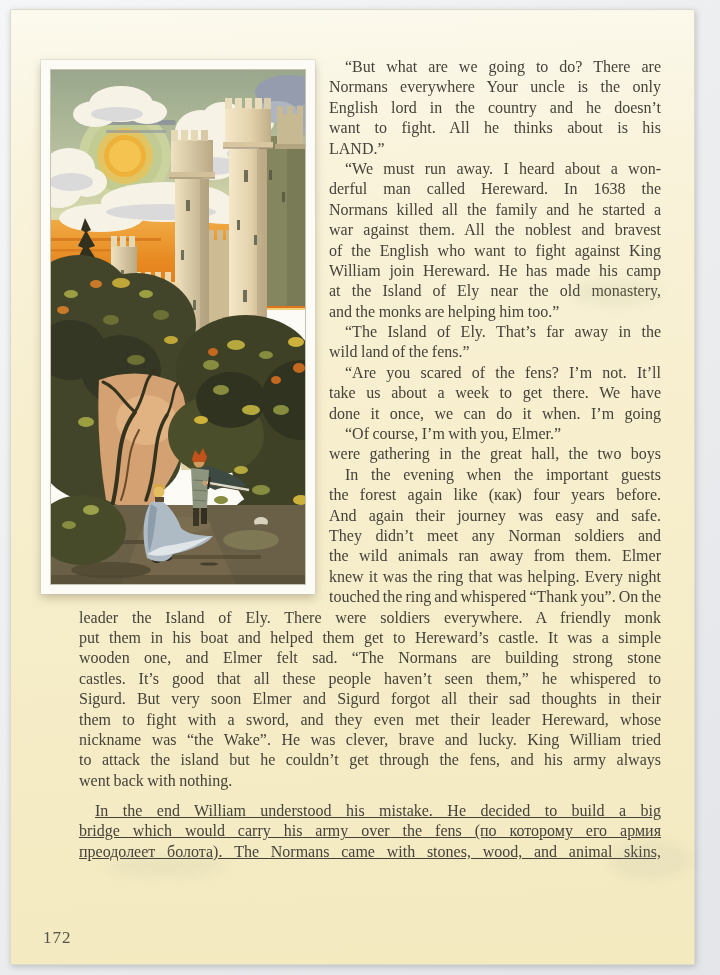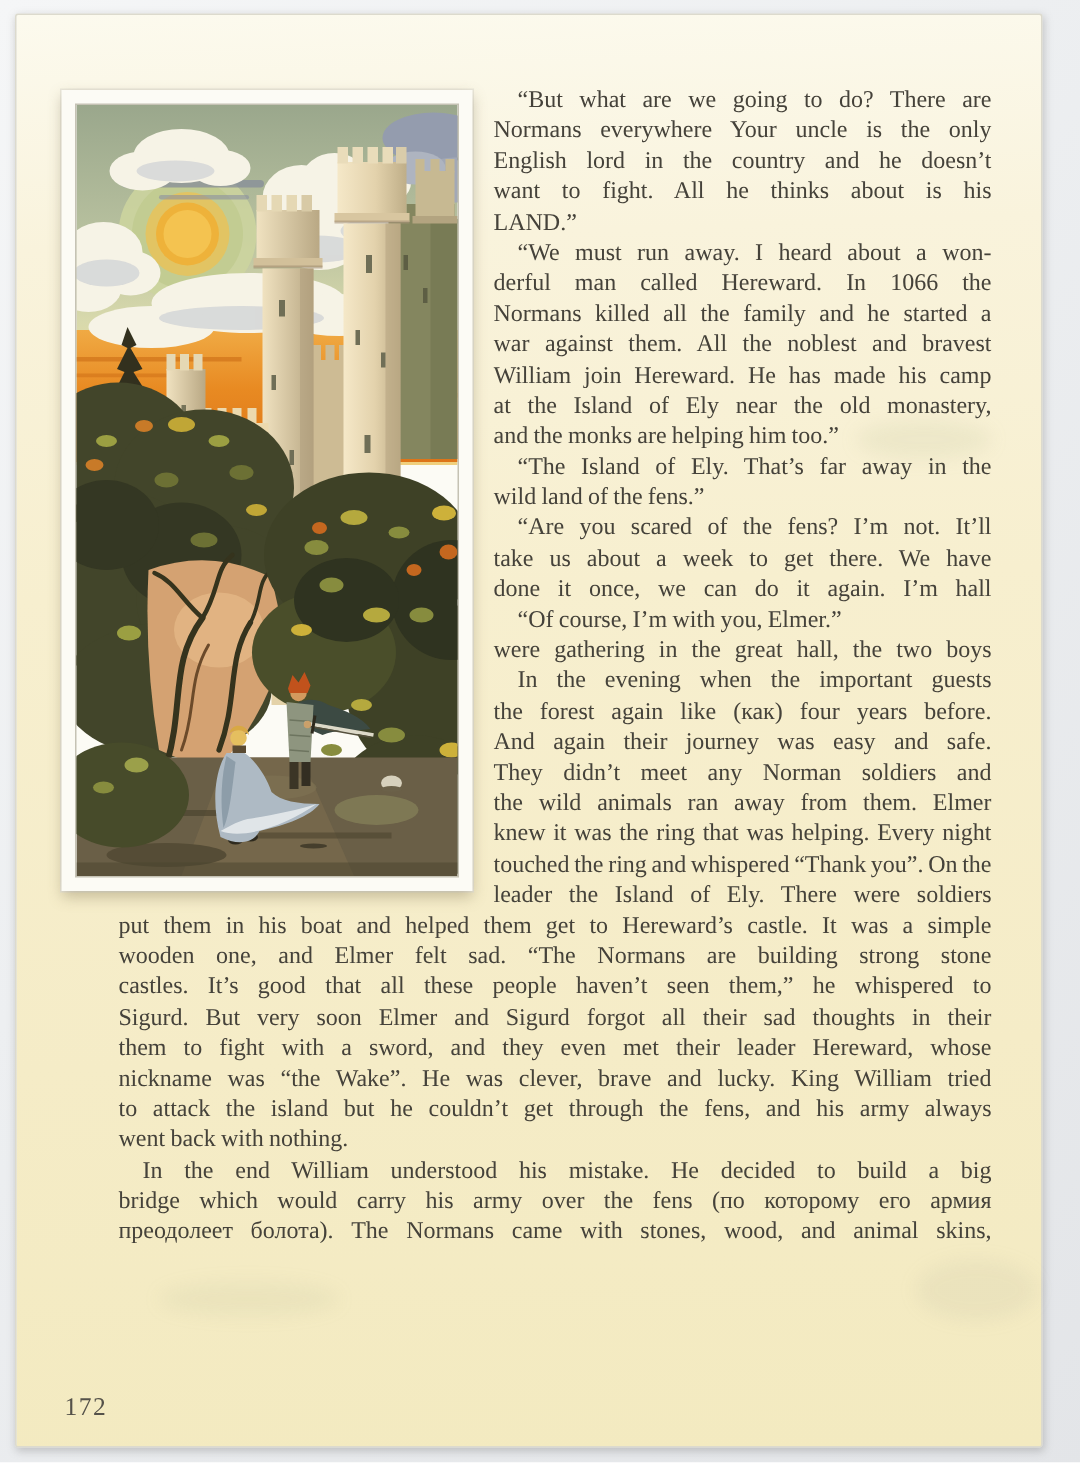--- a/index.html
+++ b/index.html
@@ -30,21 +30,21 @@
     box-shadow:0 4px 9px rgba(120,108,75,.38),0 0 0 1px #eae7da;
   }
   .illustration svg{display:block;outline:1px solid rgba(95,90,60,.35);}
   .line{
     line-height:20.4px;height:20.4px;overflow:hidden;
     text-align:justify;text-align-last:justify;
     word-spacing:-3px;
   }
   .line.last{text-align:right;text-align-last:left;word-spacing:-0.5px;}
   .line.first{text-indent:16px;}
-  .para.spaced{margin-top:0;}
+  .para.spaced{margin-top:10px;text-decoration:underline;}
   .clearfix{clear:both;}
   .page-number{
     position:absolute;left:32px;bottom:16px;
     font-size:17px;color:#55524a;letter-spacing:1px;
   }
   .ghost{position:absolute;border-radius:50%;filter:blur(6px);pointer-events:none;}
   .g1{left:560px;top:270px;width:90px;height:26px;background:rgba(165,170,125,.12);}
   .g2{left:95px;top:845px;width:120px;height:22px;background:rgba(160,165,130,.10);}
   .g3{left:600px;top:830px;width:80px;height:40px;background:rgba(160,160,135,.10);}
 </style>
@@ -313,35 +313,36 @@
         <div id="paragraphs">
             <div class="para">
               <div class="line first">“But what are we going to do? There are</div>
               <div class="line">Normans everywhere Your uncle is the only</div>
               <div class="line">English lord in the country and he doesn’t</div>
               <div class="line">want to fight. All he thinks about is his</div>
               <div class="line last">LAND.”</div>
             </div>
             <div class="para">
               <div class="line first">“We must run away. I heard about a won-</div>
-              <div class="line">derful man called Hereward. In 1066 the</div>
+              <div class="line">derful man called Hereward. In 1638 the</div>
               <div class="line">Normans killed all the family and he started a</div>
               <div class="line">war against them. All the noblest and bravest</div>
+              <div class="line">of the English who want to fight against King</div>
               <div class="line">William join Hereward. He has made his camp</div>
               <div class="line">at the Island of Ely near the old monastery,</div>
               <div class="line last">and the monks are helping him too.”</div>
             </div>
             <div class="para">
               <div class="line first">“The Island of Ely. That’s far away in the</div>
               <div class="line last">wild land of the fens.”</div>
             </div>
             <div class="para">
               <div class="line first">“Are you scared of the fens? I’m not. It’ll</div>
               <div class="line">take us about a week to get there. We have</div>
-              <div class="line">done it once, we can do it again. I’m hall</div>
+              <div class="line">done it once, we can do it when. I’m going</div>
             </div>
             <div class="para">
               <div class="line first last">“Of course, I’m with you, Elmer.”</div>
             </div>
             <div class="para">
               <div class="line">were gathering in the great hall, the two boys</div>
               <div class="line first">In the evening when the important guests</div>
               <div class="line">the forest again like (как) four years before.</div>
               <div class="line">And again their journey was easy and safe.</div>
               <div class="line">They didn’t meet any Norman soldiers and</div>

